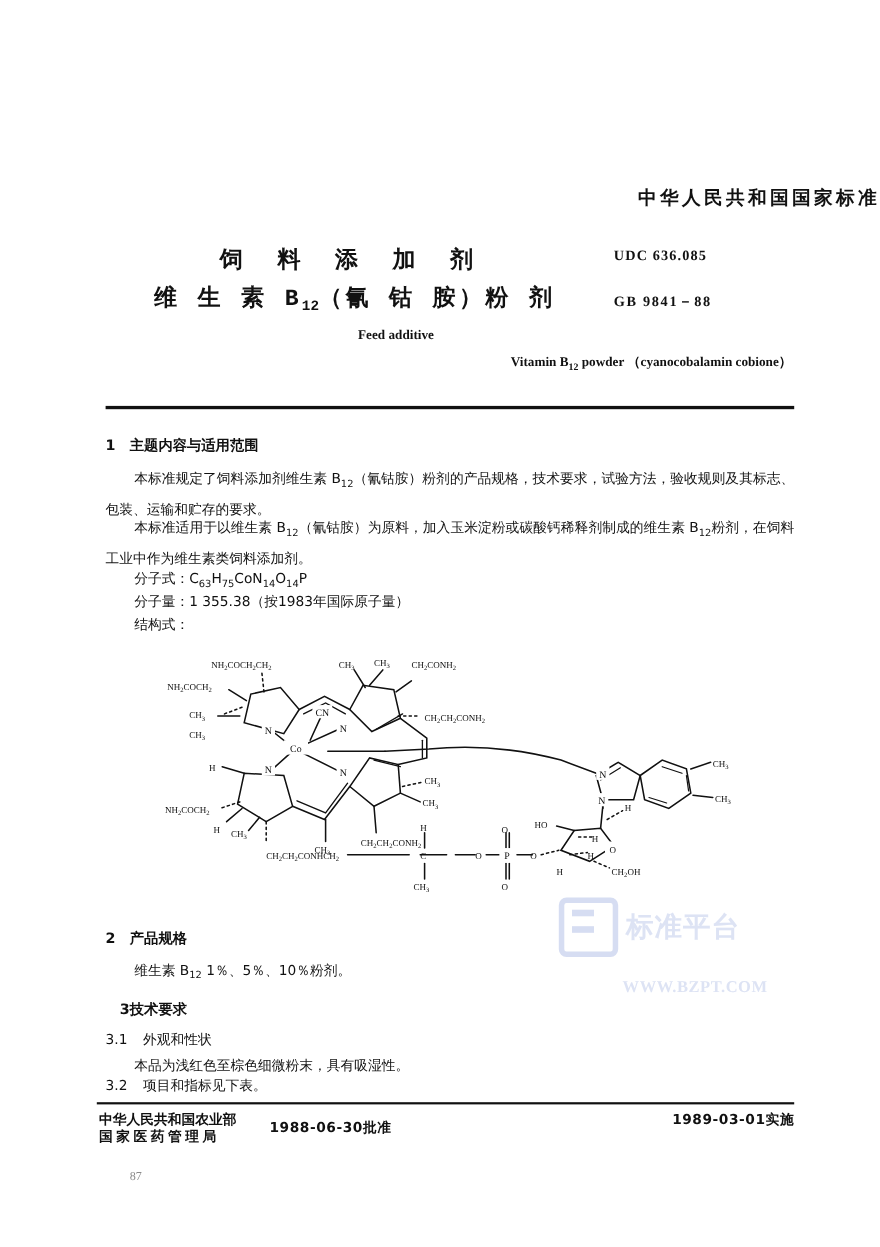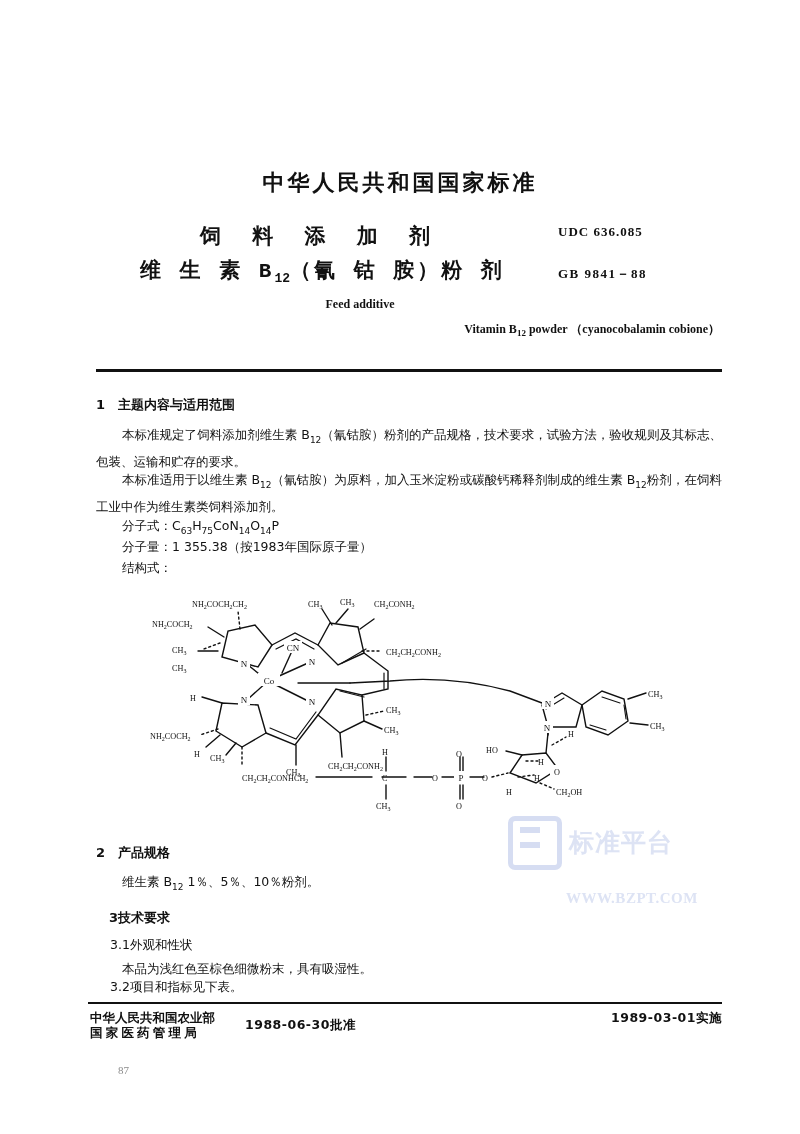--- a/index.html
+++ b/index.html
@@ -82,24 +82,24 @@
     margin-top: 20px;
   }
 
   
   .content { position: relative; z-index: 2; }
 
   .nat-std {
     position: absolute;
     left: 0; top: 168px;
     width: 800px;
-    text-align: center;
-    font-family: "DejaVu Sans", sans-serif;
-    font-weight: 700;
-    font-size: 22px;
+    text-align: right;
+    font-family: "DejaVu Sans", sans-serif;
+    font-weight: 700;
+    font-size: 17px;
     letter-spacing: 3px;
   }
 
   .title-line1 {
     position: absolute;
     left: 150px; top: 222px;
     width: 330px;
     text-align: center;
     font-family: "DejaVu Sans", sans-serif;
     font-weight: 700;
@@ -183,21 +183,21 @@
     color: #111;
   }
   .para .sub { font-size: 9px; vertical-align: sub; }
 
   .sub-head {
     position: absolute;
     font-family: "DejaVu Sans", sans-serif;
     font-size: 12.5px;
     white-space: nowrap;
   }
-  .sub-head .num { display: inline-block; width: 34px; text-align: right; }
+  .sub-head .num { display: inline-block; width: 34px; }
 
   #p1      { left: 96px;  top: 396px; }
   #para1   { left: 96px;  top: 424px; width: 626px; text-indent: 26px; text-align: justify; }
   #para2   { left: 96px;  top: 469px; width: 626px; text-indent: 26px; text-align: justify; }
   #f-formula { left: 122px; top: 515px; }
   #f-weight  { left: 122px; top: 536px; }
   #f-struct  { left: 122px; top: 557px; }
 
   #p2      { left: 96px;  top: 844px; }
   #para3   { left: 122px; top: 871px; }

